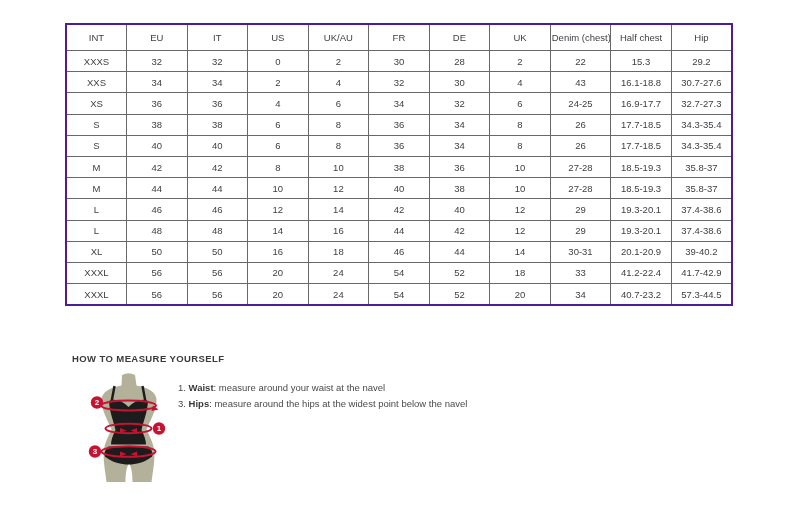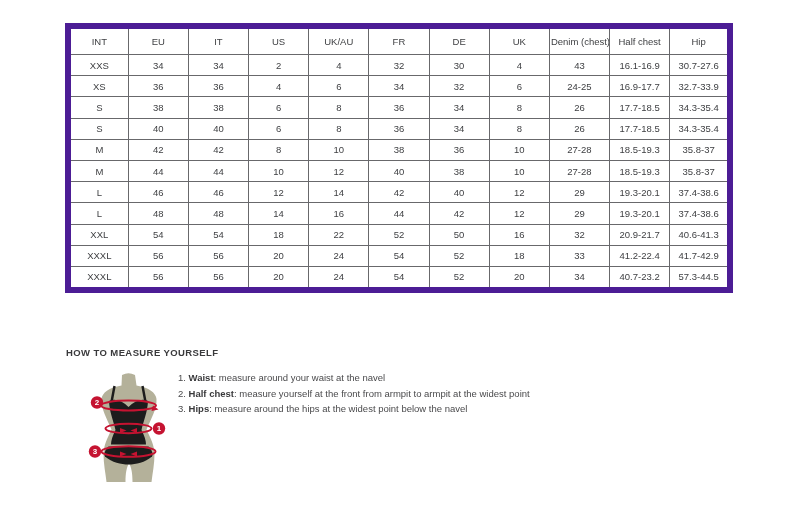--- a/index.html
+++ b/index.html
@@ -14,21 +14,21 @@
   }
 
   
   table.size-table {
     position: absolute;
     left: 65px;
     top: 23px;
     width: 668px;
     border-collapse: collapse;
     table-layout: fixed;
-    border: 6px solid #4c1d95;
+    border: 2px solid #4c1d95;
   }
   table.size-table th,
   table.size-table td {
     border: 1px solid #68686b;
     font-weight: normal;
     font-size: 9.5px;
     color: #3f4043;
     text-align: center;
     vertical-align: middle;
     padding: 0 1px;
@@ -36,37 +36,37 @@
     white-space: nowrap;
   }
   table.size-table th { height: 25px; }
   table.size-table td { height: 20.2px; }
 
   
   .measure-heading {
     position: absolute;
     left: 66px;
     top: 347px;
-    margin: 0;
+    margin: 6px;
     font-size: 9.5px;
     font-weight: bold;
     letter-spacing: 0.4px;
     color: #3a3a3c;
   }
   .mannequin-wrap {
     position: absolute;
     left: 78px;
     top: 368px;
     width: 100px;
     height: 135px;
   }
   .steps {
     position: absolute;
     left: 178px;
-    top: 373px;
+    top: 383px;
     width: 420px;
   }
   .step {
     font-size: 9.5px;
     line-height: 10px;
     margin-bottom: 5.5px;
     color: #4a4a4c;
   }
   .step b { color: #3a3a3c; }
   .badge-num {
@@ -92,44 +92,57 @@
           <th>FR</th>
           <th>DE</th>
           <th>UK</th>
           <th>Denim (chest)</th>
           <th>Half chest</th>
           <th>Hip</th>
         </tr>
       </thead>
     <tbody>
         <tr>
+          <td>XXXS</td>
+          <td>32</td>
+          <td>32</td>
+          <td>0</td>
+          <td>2</td>
+          <td>30</td>
+          <td>28</td>
+          <td>2</td>
+          <td>22</td>
+          <td>15.3</td>
+          <td>29.2</td>
+        </tr>
+        <tr>
           <td>XXS</td>
           <td>34</td>
           <td>34</td>
           <td>2</td>
           <td>4</td>
           <td>32</td>
           <td>30</td>
           <td>4</td>
           <td>43</td>
-          <td>16.1-16.9</td>
+          <td>16.1-18.8</td>
           <td>30.7-27.6</td>
         </tr>
         <tr>
           <td>XS</td>
           <td>36</td>
           <td>36</td>
           <td>4</td>
           <td>6</td>
           <td>34</td>
           <td>32</td>
           <td>6</td>
           <td>24-25</td>
           <td>16.9-17.7</td>
-          <td>32.7-33.9</td>
+          <td>32.7-27.3</td>
         </tr>
         <tr>
           <td>S</td>
           <td>38</td>
           <td>38</td>
           <td>6</td>
           <td>8</td>
           <td>36</td>
           <td>34</td>
           <td>8</td>
@@ -196,31 +209,31 @@
           <td>14</td>
           <td>16</td>
           <td>44</td>
           <td>42</td>
           <td>12</td>
           <td>29</td>
           <td>19.3-20.1</td>
           <td>37.4-38.6</td>
         </tr>
         <tr>
-          <td>XXL</td>
-          <td>54</td>
-          <td>54</td>
-          <td>18</td>
-          <td>22</td>
-          <td>52</td>
+          <td>XL</td>
+          <td>50</td>
           <td>50</td>
           <td>16</td>
-          <td>32</td>
-          <td>20.9-21.7</td>
-          <td>40.6-41.3</td>
+          <td>18</td>
+          <td>46</td>
+          <td>44</td>
+          <td>14</td>
+          <td>30-31</td>
+          <td>20.1-20.9</td>
+          <td>39-40.2</td>
         </tr>
         <tr>
           <td>XXXL</td>
           <td>56</td>
           <td>56</td>
           <td>20</td>
           <td>24</td>
           <td>54</td>
           <td>52</td>
           <td>18</td>
@@ -299,22 +312,18 @@
       </g>
     </svg>
   </div>
 
   <div class="steps">
     <div class="step">
       <span>1.</span>
       <b>Waist</b><span>: measure around your waist at the navel</span>
     </div>
     <div class="step">
-      <span>2.</span>
-      <b>Half chest</b><span>: measure yourself at the front from armpit to armpit at the widest point</span>
-    </div>
-    <div class="step">
       <span>3.</span>
       <b>Hips</b><span>: measure around the hips at the widest point below the navel</span>
     </div>
   </div>
 
 </div>
 
 </body></html>

